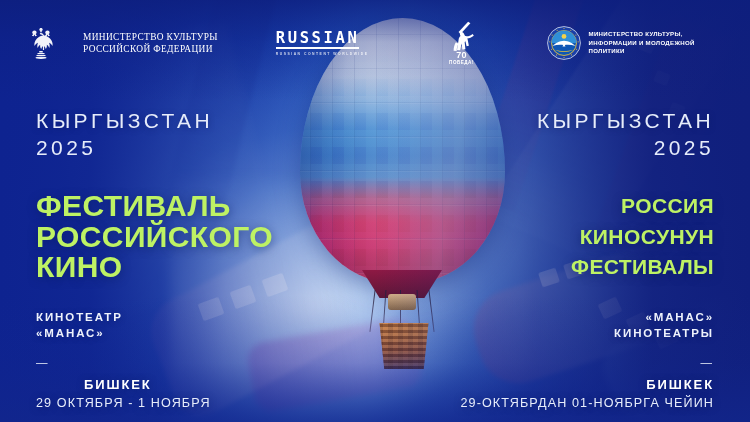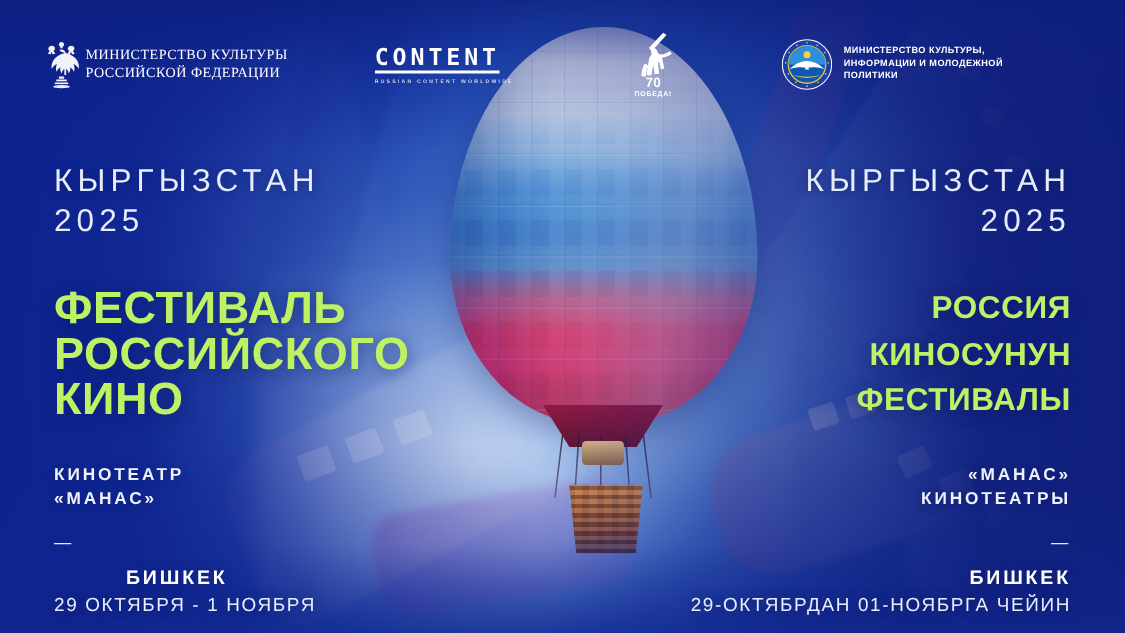--- a/index.html
+++ b/index.html
@@ -198,21 +198,21 @@
 
   
   #logobar {
     position:absolute; left:0; top:0; width:750px; height:86px;
     display:flex; align-items:center;
     padding:0 26px;
     z-index:40;
   }
   .logo-block { display:flex; align-items:center; }
 
-  .logo-minkult { gap:1px;justify-content:space-between; }
+  .logo-minkult { gap:27px;justify-content:space-between; }
   .eagle { width:30px; height:34px; flex:0 0 auto; }
   .minkult-text {
     color:#fff; font-size:9.4px; line-height:12.2px;
     letter-spacing:.35px; font-weight:400;
     font-family:"Liberation Serif","DejaVu Serif",serif;
     text-transform:uppercase; white-space:pre-line;
   }
 
   .logo-roskino { margin-left:58px; flex-direction:column; align-items:flex-start; }
   .roskino-word {
@@ -353,21 +353,21 @@
           <path d="M23 54h14v2.4H23z"></path>
           <path d="M21 58h18v2.2H21z"></path>
           <ellipse cx="30" cy="63.6" rx="11" ry="2.2"></ellipse>
         </g>
       </svg>
       <div class="minkult-text">МИНИСТЕРСТВО КУЛЬТУРЫ
 РОССИЙСКОЙ ФЕДЕРАЦИИ</div>
     </div>
 
     <div class="logo-block logo-roskino">
-      <div class="roskino-word">CONTENT</div>
+      <div class="roskino-word">RUSSIAN</div>
       <div class="roskino-tag">RUSSIAN CONTENT WORLDWIDE</div>
     </div>
 
     <div class="logo-block logo-victory">
       <svg class="victory-statue" viewBox="0 0 44 42">
         <g fill="#ffffff">
           <path d="M30 1 L33 3 L20 17 L17.5 14.5 Z"></path>
           <path d="M20 14 c3 0 5 2 5.5 5 c2 1 3.5 3 4 5.5 l1.5 8 l-3 .5 l-1.5-6.5 l-1 1 l1 9.5 l-4 .5 l-1-8 l-2 9 l-4-.5 l2-13 c.2-2 1-4 2.5-5.2 C19 17 19 15.5 20 14 z"></path>
           <path d="M24 19 c4 2 8 1 12-2 l1.5 2.5 c-4.5 3.5-9.5 4.5-14 2 z"></path>
           <path d="M14 28 c-2 3-3 7-3 11 l4 .5 c0-3.5 .8-7 2.4-9.6 z"></path>

